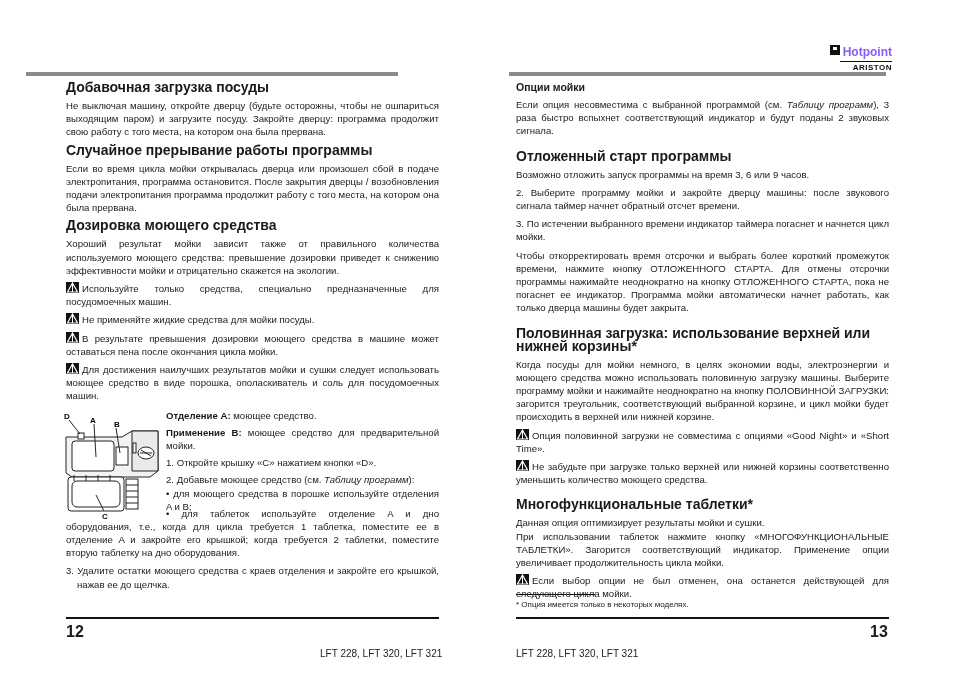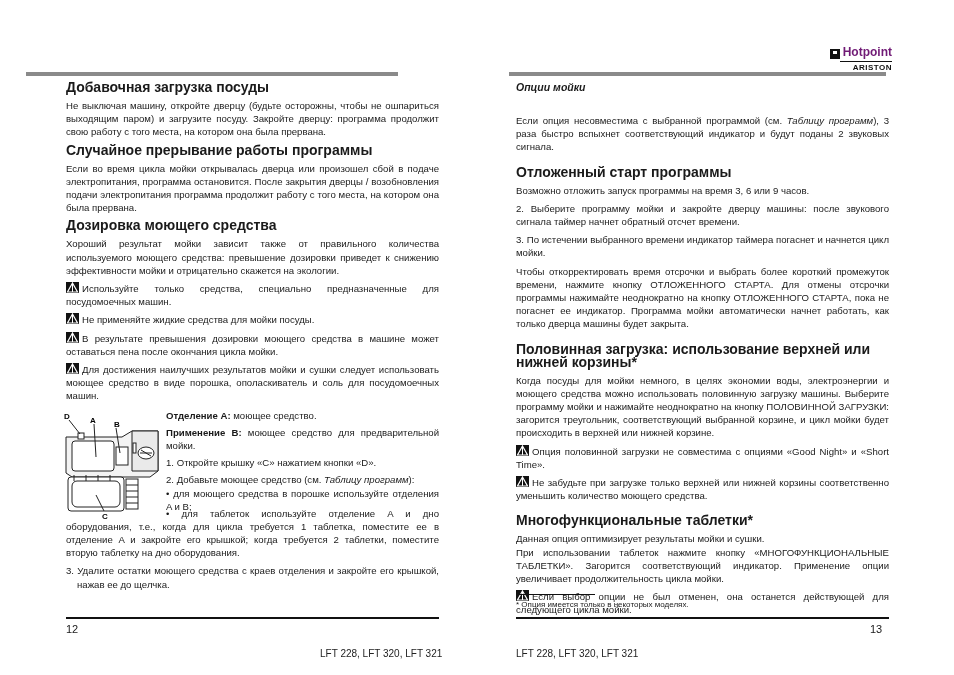--- a/index.html
+++ b/index.html
@@ -8,41 +8,41 @@
   .page { position:absolute; top:0; height:675px; }
   .left { left:0; width:477px; }
   .right { left:477px; width:477px; }
   .topbar { position:absolute; top:72px; height:4px; background:#8a8a8a; }
   .left .topbar { left:26px; width:372px; }
   .right .topbar { left:32px; width:377px; }
   .content { position:absolute; font-size:9.6px; line-height:13.2px; }
   .left .content { left:66px; top:81px; width:373px; }
   .right .content { left:39px; top:81px; width:373px; }
   h3 { font-size:14px; font-weight:bold; margin:0 0 5px 0; line-height:13px; }
-  h3.big { font-size:10.5px; margin-bottom:20px;font-style:italic; }
+  h3.big { font-size:10.5px; margin-bottom:4px; }
   p { margin:0 0 5px 0; text-align:justify; }
   p.gap { margin-bottom:12px; }
   .warn { display:inline-block; width:13px; height:11px; background:#111; vertical-align:-1px; margin-right:3px; position:relative; }
   .warn svg { position:absolute; left:0; top:0; }
   .figure-row { display:flex; }
   .figure { width:100px; height:110px; flex:none; position:relative; margin-left:-4px; }
   .figure-text { flex:1; padding-left:4px; }
   .figure-text p { margin-bottom:4px; }
   .bullet { margin:0; text-align:justify; }
   .ind { padding-left:11px; text-indent:-11px; }
   .logo { position:absolute; right:62px; top:45px; text-align:right; }
-  .logo .hp { font-size:12px; font-weight:bold; color:#701a75; display:flex; align-items:flex-end; gap:3px; }
+  .logo .hp { font-size:12px; font-weight:bold; color:#8b5cf6; display:flex; align-items:flex-start; gap:3px; }
   .logo .hp-icon { width:10px; height:10px; background:#111; display:inline-block; position:relative; }
   .logo .hp-icon::after { content:""; position:absolute; left:3px; top:2px; width:4px; height:3px; background:#fff; }
   .logo .line { height:1px; background:#111; margin:2px 0 1px 10px; }
   .logo .ar { font-size:8px; font-weight:bold; letter-spacing:0.5px; color:#111; }
   .footer-rule { position:absolute; top:617px; height:2px; background:#111; }
   .left .footer-rule { left:66px; width:373px; }
   .right .footer-rule { left:39px; width:373px; }
-  .pnum { position:absolute; top:623px; font-size:11px; font-weight:normal; }
+  .pnum { position:absolute; top:623px; font-size:16px; font-weight:bold; }
   .left .pnum { left:66px; }
   .right .pnum { left:393px; }
   .model { position:absolute; top:648px; font-size:10px; color:#222; }
   .left .model { left:320px; }
   .right .model { left:39px; }
   .fn-rule { position:absolute; left:39px; top:594px; width:79px; height:1px; background:#111; }
   .fn { position:absolute; left:39px; top:600px; font-size:8px; }
 </style>
 </head>
 <body>

